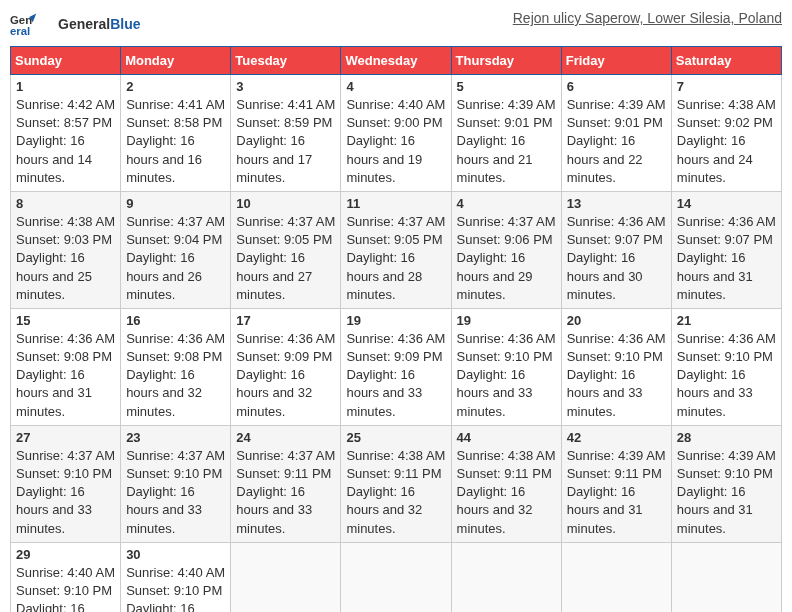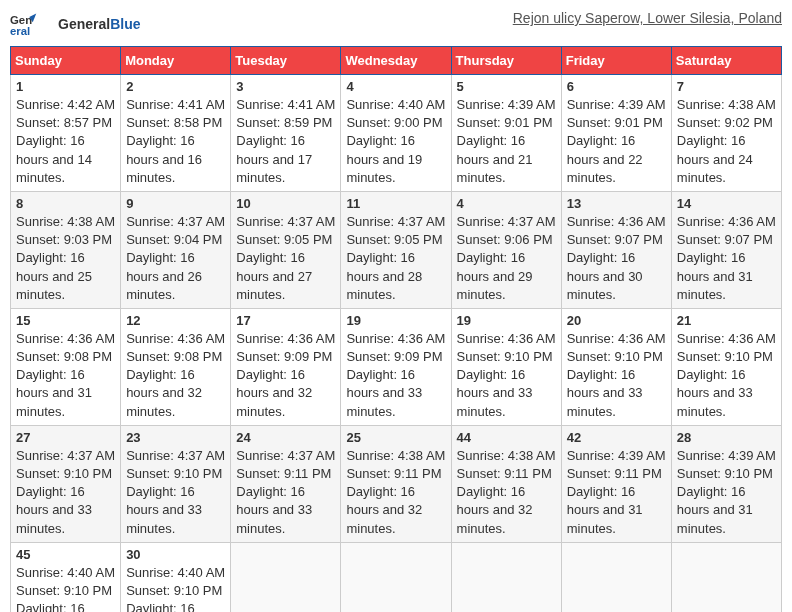--- a/index.html
+++ b/index.html
@@ -232,21 +232,21 @@
       <tr>
         <td>
         <span class="day-number">15</span>
         <div class="day-info">
           Sunrise: 4:36 AM<br>
           Sunset: 9:08 PM<br>
           Daylight: 16 hours and 31 minutes.
         </div>
       </td>
         <td>
-        <span class="day-number">12</span>
+        <span class="day-number">16</span>
         <div class="day-info">
           Sunrise: 4:36 AM<br>
           Sunset: 9:08 PM<br>
           Daylight: 16 hours and 32 minutes.
         </div>
       </td>
         <td>
         <span class="day-number">17</span>
         <div class="day-info">
           Sunrise: 4:36 AM<br>
@@ -340,21 +340,21 @@
         <span class="day-number">28</span>
         <div class="day-info">
           Sunrise: 4:39 AM<br>
           Sunset: 9:10 PM<br>
           Daylight: 16 hours and 31 minutes.
         </div>
       </td>
       </tr>
       <tr>
         <td>
-        <span class="day-number">45</span>
+        <span class="day-number">29</span>
         <div class="day-info">
           Sunrise: 4:40 AM<br>
           Sunset: 9:10 PM<br>
           Daylight: 16 hours and 30 minutes.
         </div>
       </td>
         <td>
         <span class="day-number">30</span>
         <div class="day-info">
           Sunrise: 4:40 AM<br>

